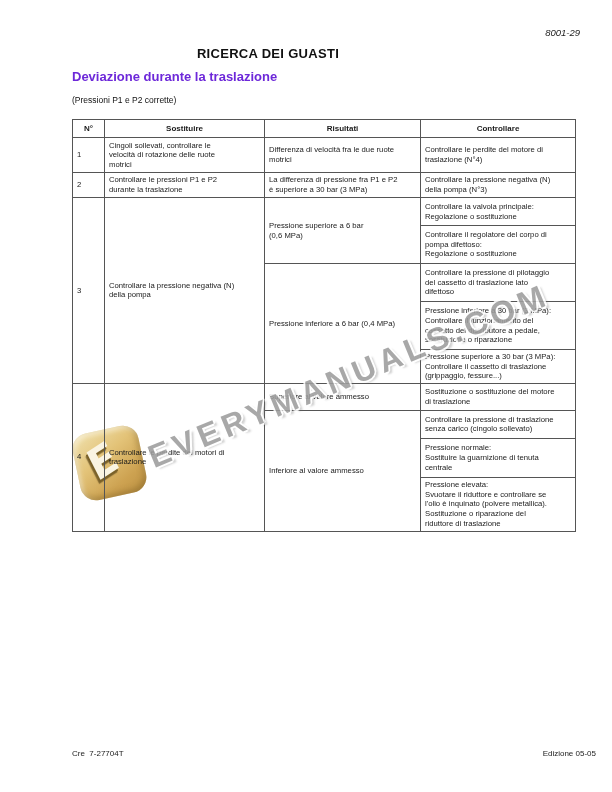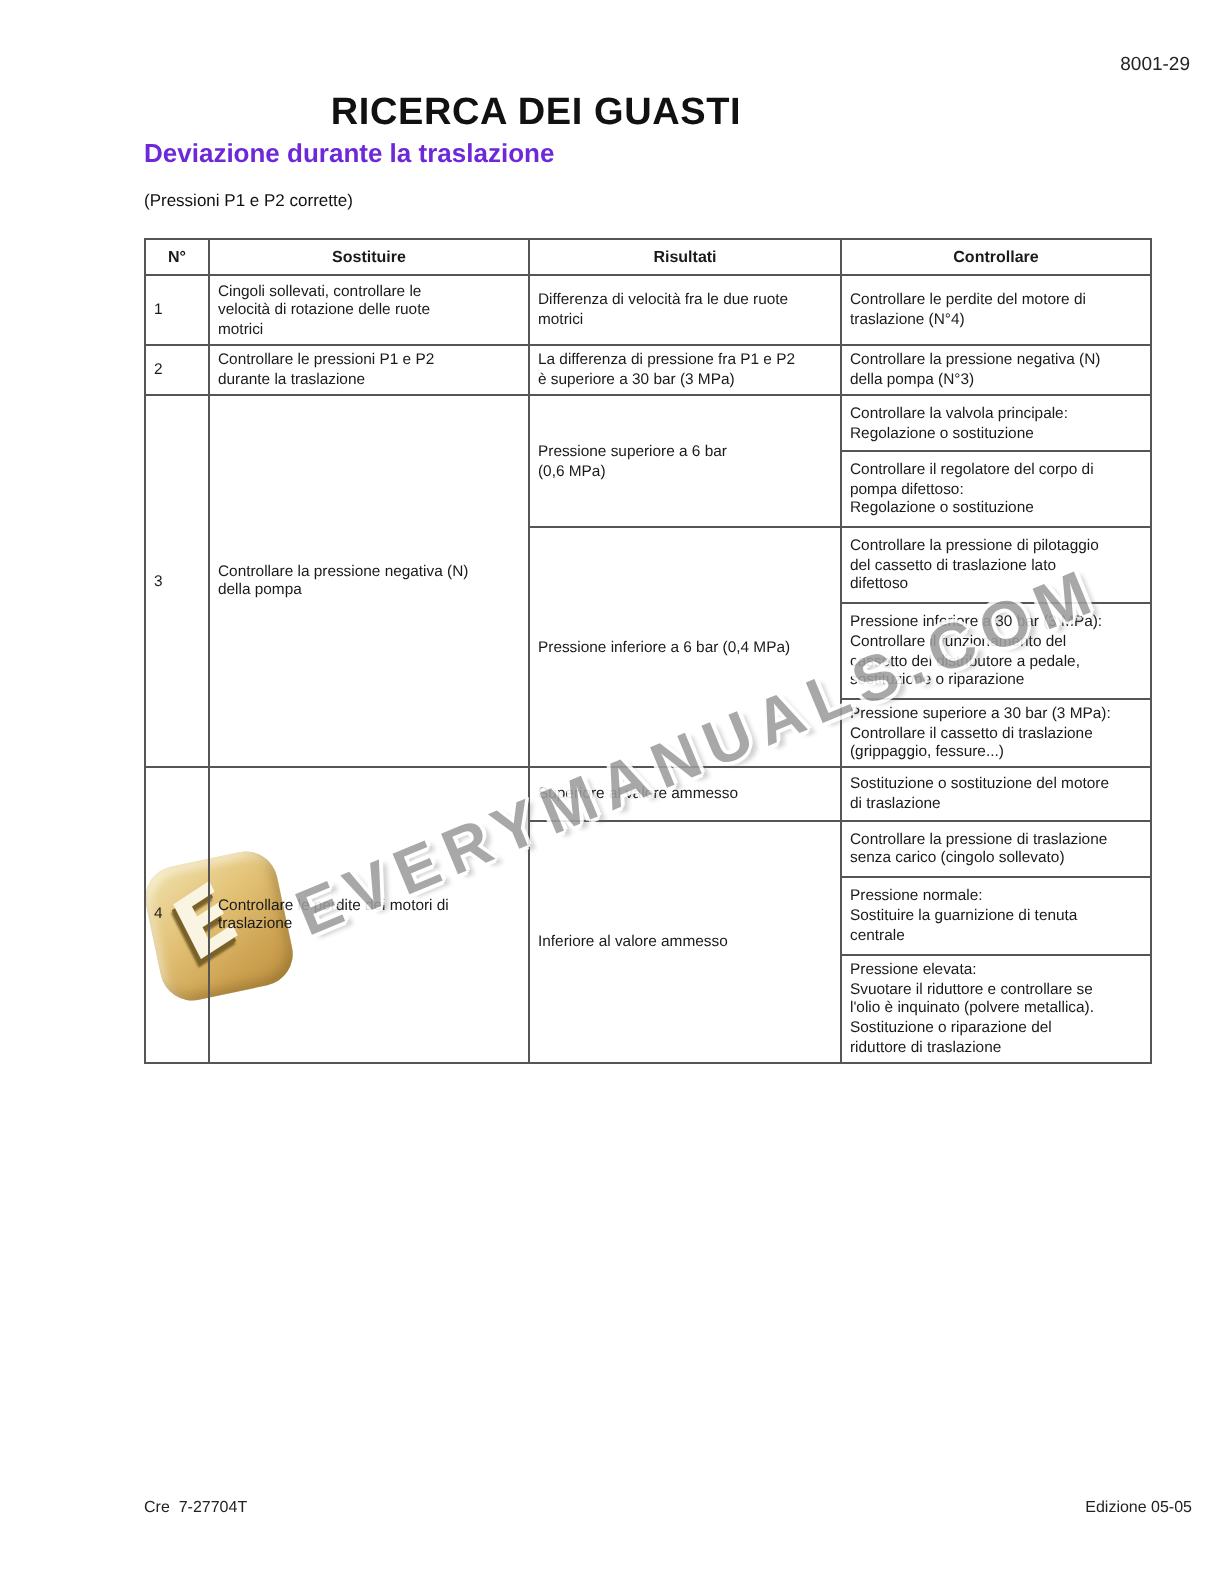--- a/index.html
+++ b/index.html
@@ -1,25 +1,25 @@
 <!DOCTYPE html>
 <html><head>
 <meta charset="utf-8">
 <style>
   html,body{margin:0;padding:0;}
   body{
     width:612px;height:792px;background:#ffffff;position:relative;overflow:hidden;
     font-family:"Liberation Sans", sans-serif;color:#1a1a1a;
   }
   .page-number{
-    position:absolute;top:27px;right:17px;font-size:9.5px;color:#222;
+    position:absolute;top:27px;right:32px;font-size:9.5px;color:#222;font-style:italic;
   }
   .main-title{
     position:absolute;top:46px;left:0;width:536px;text-align:center;
-    font-size:19px;font-weight:bold;letter-spacing:.3px;color:#111;
+    font-size:13px;font-weight:bold;letter-spacing:.3px;color:#111;
   }
   .section-title{
     position:absolute;top:69px;left:72px;font-size:13px;font-weight:bold;color:#6d28d9;
   }
   .subtitle{
     position:absolute;top:95px;left:72px;font-size:8.5px;font-weight:normal;color:#111;
   }
   .table-wrap{
     position:absolute;left:72px;top:119px;z-index:2;
   }

